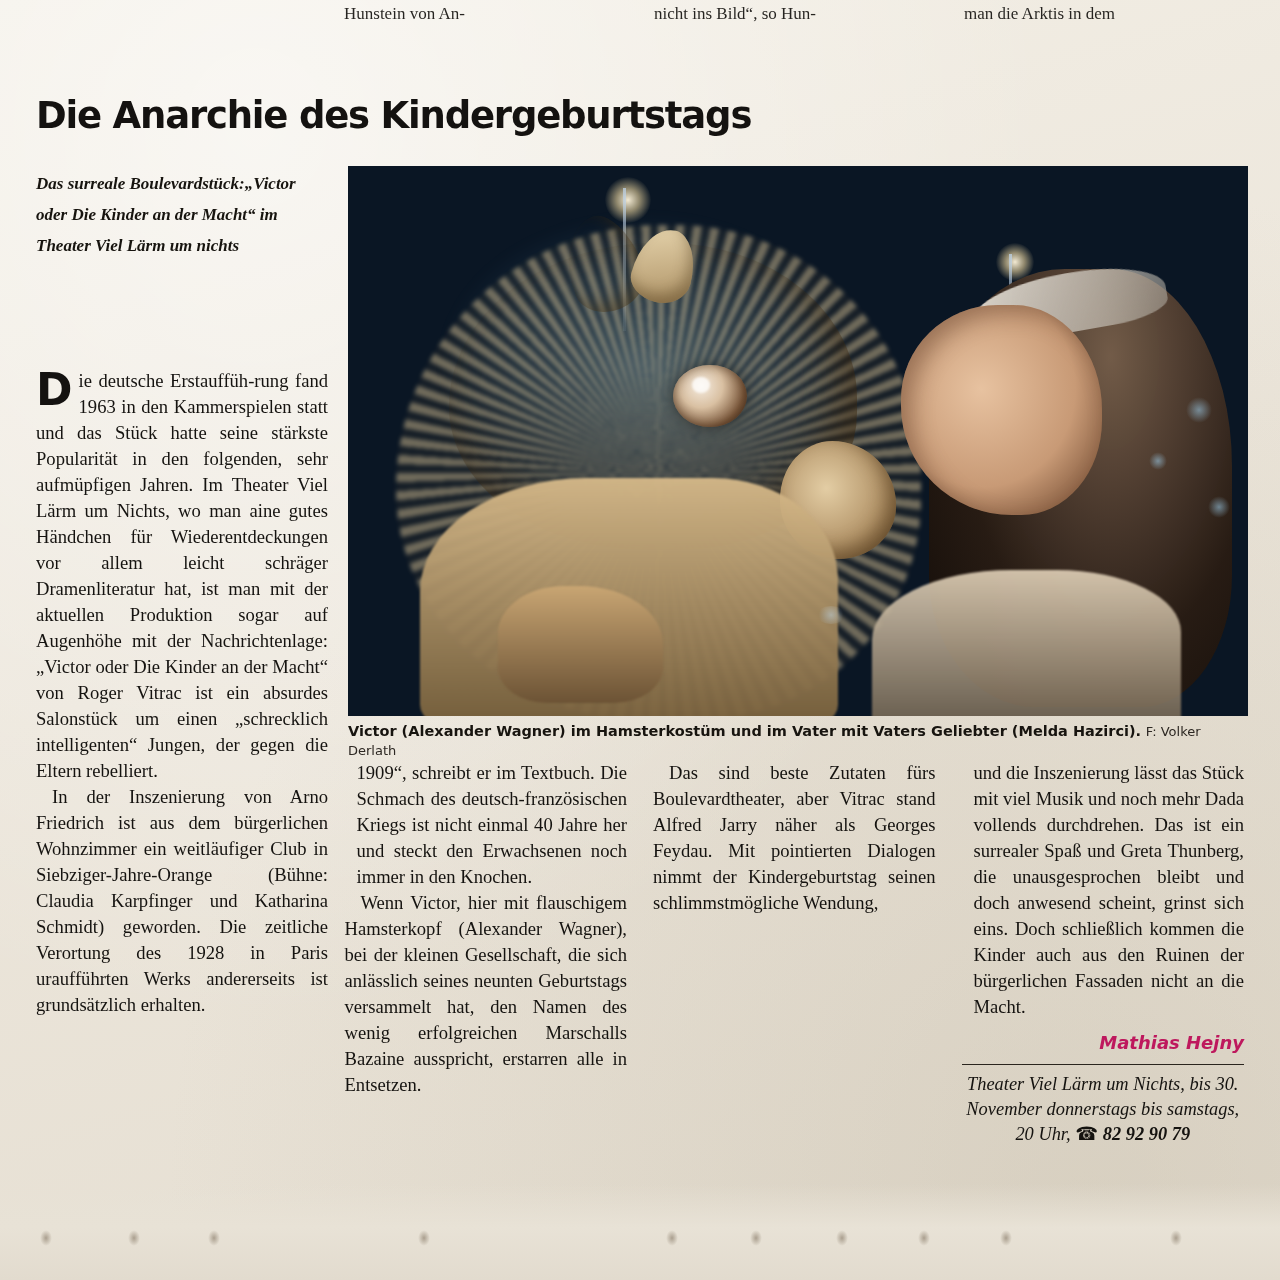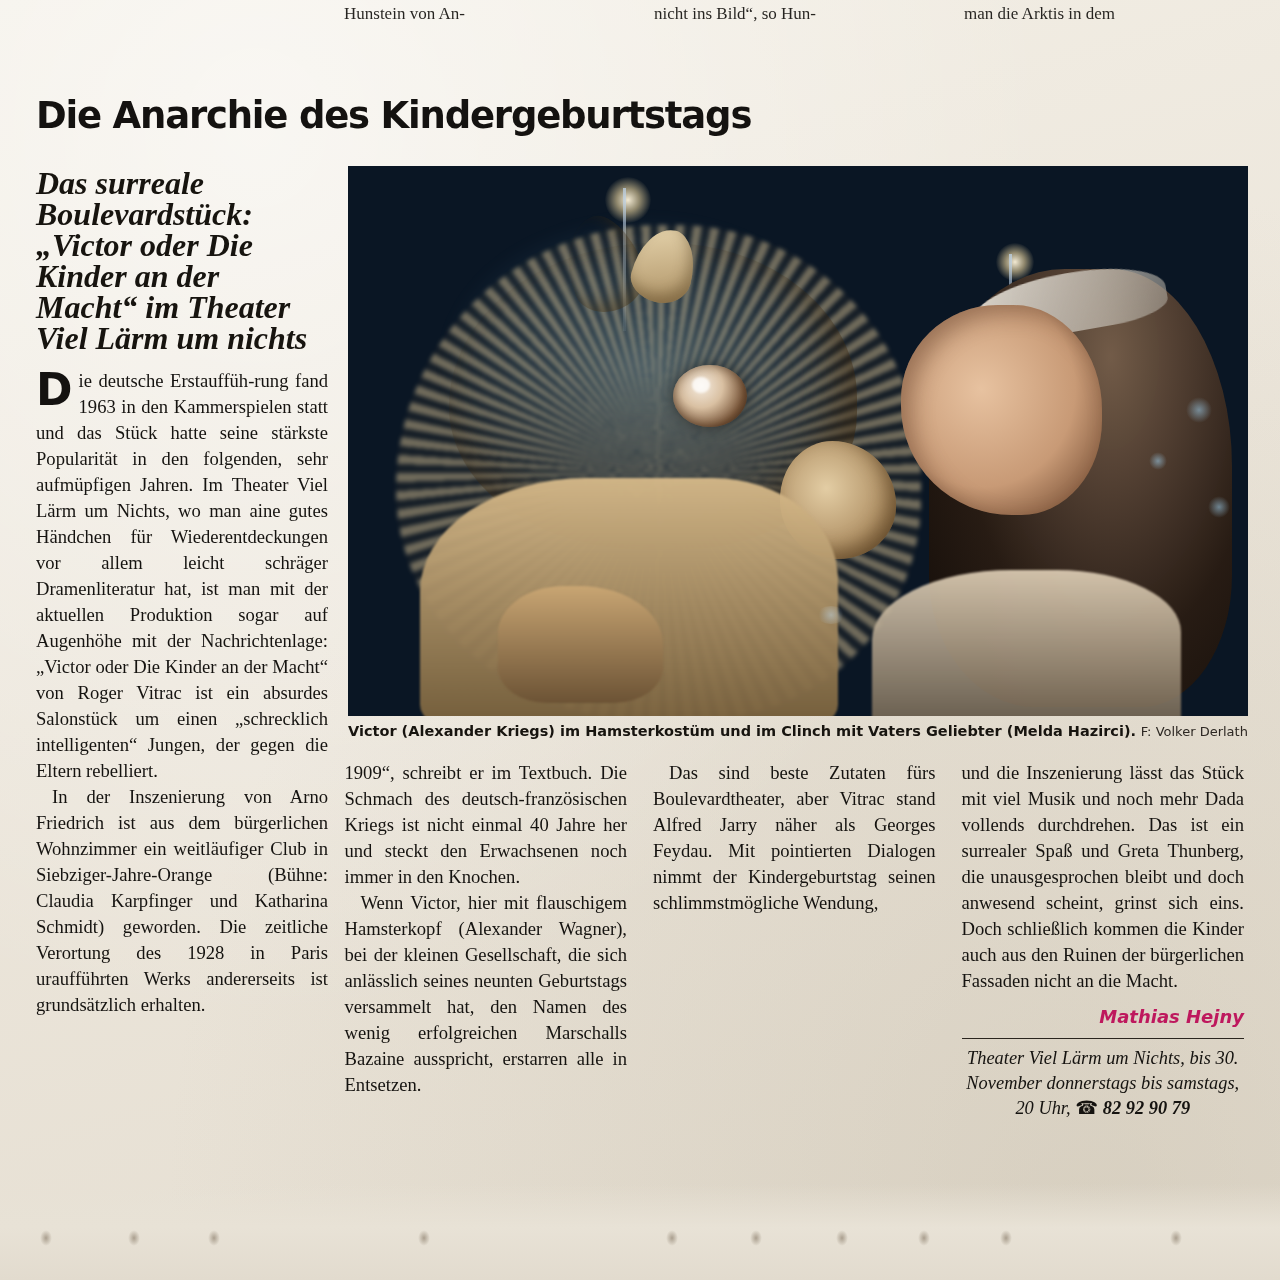--- a/index.html
+++ b/index.html
@@ -73,21 +73,21 @@
 
   
   .deck {
     position: absolute;
     top: 168px;
     left: 36px;
     width: 292px;
     font-family: "Liberation Serif", serif;
     font-style: italic;
     font-weight: bold;
-    font-size: 32px;
+    font-size: 17px;
     line-height: 31px;
     color: #17140f;
   }
 
   
   .photo-wrap {
     position: absolute;
     top: 166px;
     left: 348px;
     width: 900px;
@@ -315,21 +315,21 @@
   }
   .col {
     flex: 1 1 0;
     font-size: 18.6px;
     line-height: 26px;
     text-align: justify;
     hyphens: auto;
     color: #151310;
   }
   .col p { margin: 0; text-indent: 16px; }
-  .col p.first { text-indent: 0; }
+  .col p.first { text-indent: 0; margin-left: 12px; }
 
   
   .col1 {
     position: absolute;
     top: 368px;
     left: 36px;
     width: 292px;
     font-size: 18.6px;
     line-height: 26px;
     text-align: justify;
@@ -431,21 +431,21 @@
       </div>
 
       <div class="bokeh b1"></div>
       <div class="bokeh b2"></div>
       <div class="bokeh b3"></div>
       <div class="bokeh b4"></div>
     </div>
   </div>
 
   <div class="caption">
-    <b>Victor (Alexander Kriegs) im Hamsterkostüm und im Clinch mit Vaters Geliebter (Melda Hazirci).</b>
+    <b>Victor (Alexander Wagner) im Hamsterkostüm und im Vater mit Vaters Geliebter (Melda Hazirci).</b>
     <span class="credit">F: Volker Derlath</span>
   </div>
 
   <div class="col1">
     <p class="first"><span class="dropcap">D</span><span>ie deutsche Erstauffüh-rung fand 1963 in den Kammerspielen statt und das Stück hatte seine stärkste Popularität in den folgenden, sehr aufmüpfigen Jahren. Im Theater Viel Lärm um Nichts, wo man aine gutes Händchen für Wiederentdeckungen vor allem leicht schräger Dramenliteratur hat, ist man mit der aktuellen Produktion sogar auf Augenhöhe mit der Nachrichtenlage: „Victor oder Die Kinder an der Macht“ von Roger Vitrac ist ein absurdes Salonstück um einen „schrecklich intelligenten“ Jungen, der gegen die Eltern rebelliert.</span></p>
     <p>In der Inszenierung von Arno Friedrich ist aus dem bürgerlichen Wohnzimmer ein weitläufiger Club in Siebziger-Jahre-Orange (Bühne: Claudia Karpfinger und Katharina Schmidt) geworden. Die zeitliche Verortung des 1928 in Paris uraufführten Werks andererseits ist grundsätzlich erhalten.</p>
   </div>
 
   <div class="cols">
     <div class="col" style="visibility:hidden"></div>

